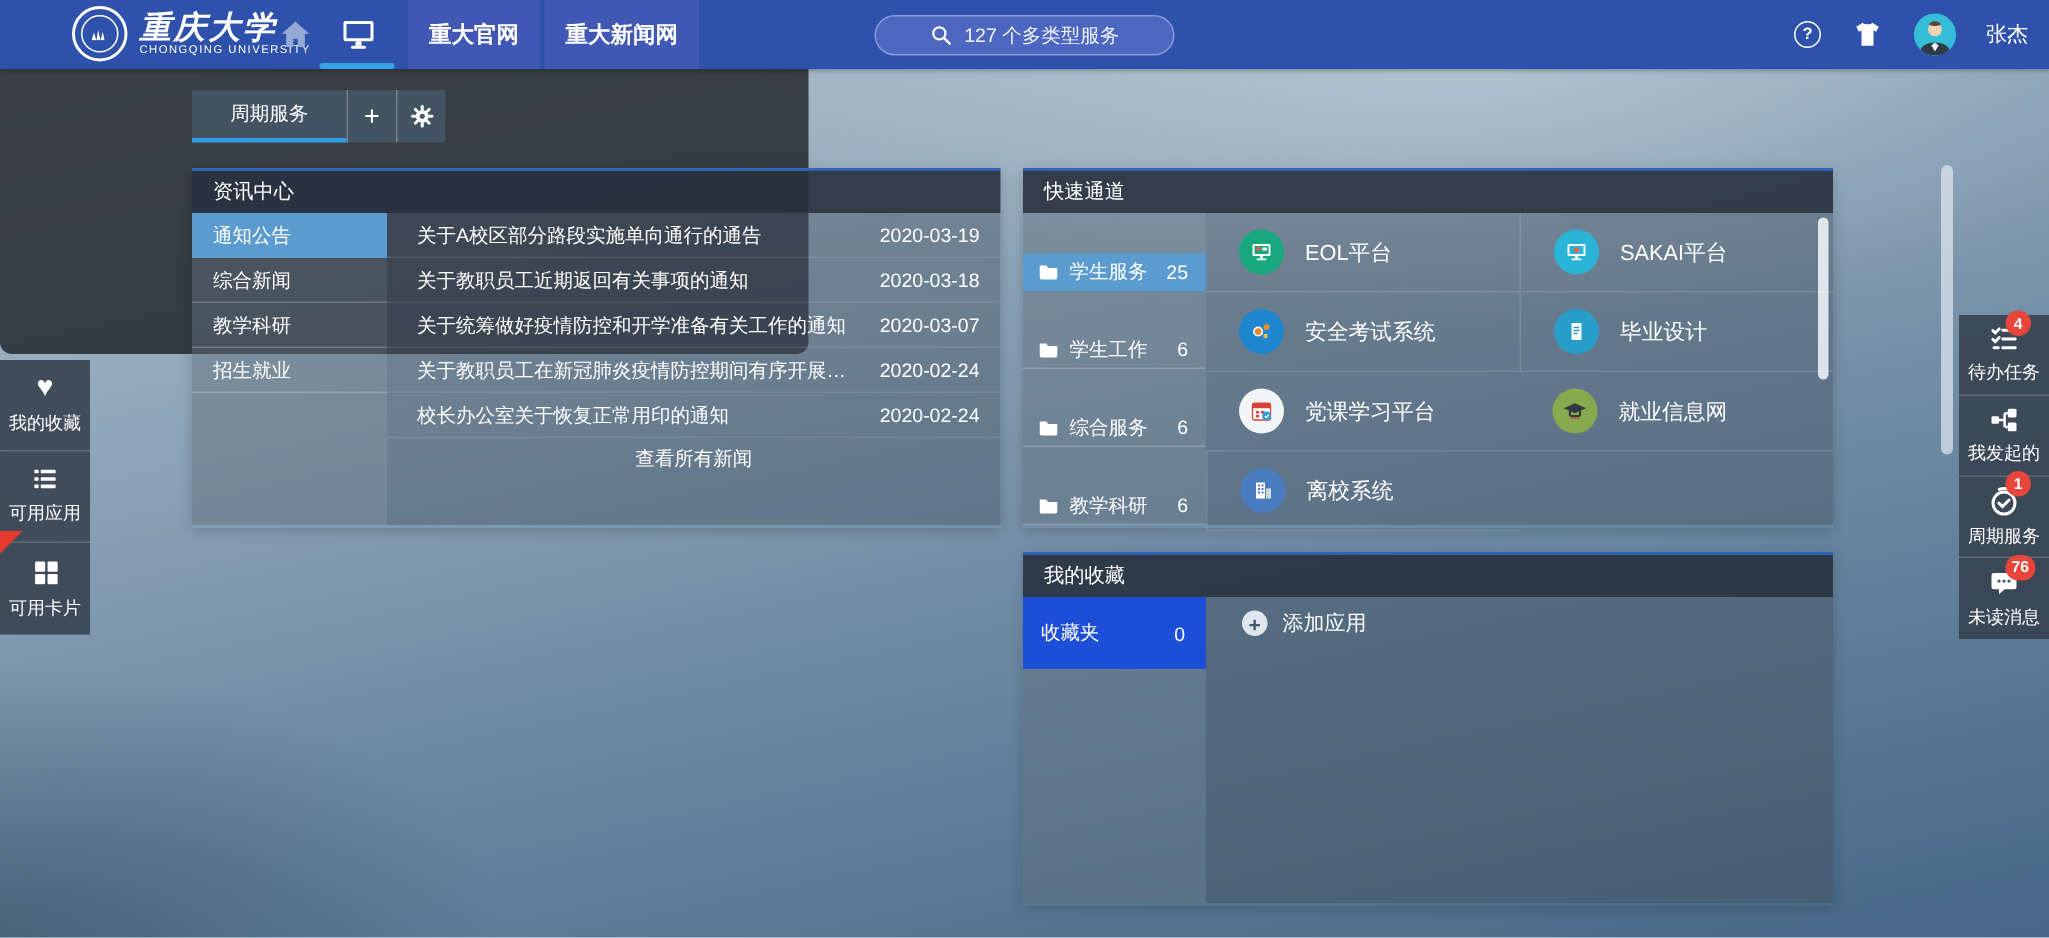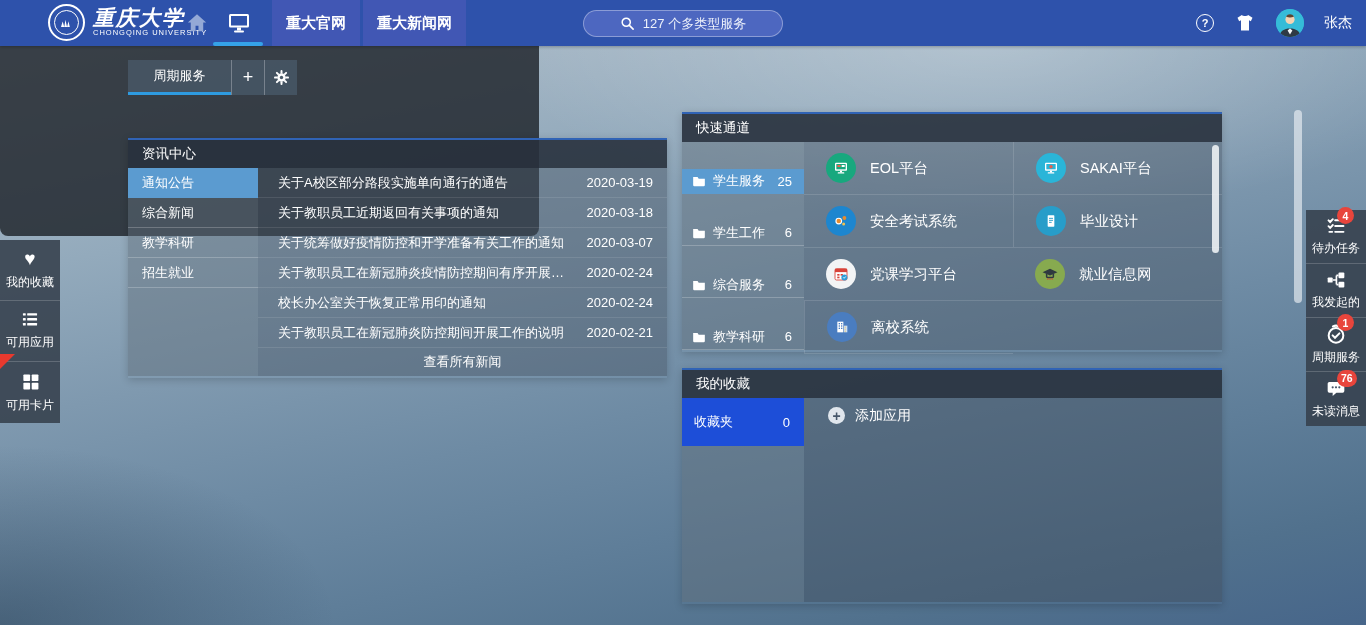--- a/index.html
+++ b/index.html
@@ -34,21 +34,21 @@
   .user-name { font-size:14px; cursor:pointer; }
 
   
   .tabbar { position:absolute; left:128px; top:60px; height:35px; display:flex; z-index:10; }
   .desk-tab { width:103px; height:35px; background:rgba(72,88,104,0.82); border-bottom:3px solid #2e9be0; display:flex; align-items:center; justify-content:center; font-size:13px; cursor:pointer; }
   .tool-btn { width:33px; height:35px; background:rgba(72,88,104,0.82); border-left:1px solid rgba(255,255,255,0.28); display:flex; align-items:center; justify-content:center; font-size:18px; cursor:pointer; }
 
   
   .panel { position:absolute; border-top:2px solid #3063b5; box-shadow:0 2px 8px rgba(0,0,0,0.18); }
   .panel-header { height:28px; background:rgba(40,49,61,0.9); display:flex; align-items:center; padding-left:14px; font-size:13.5px; }
-  .panel-news { left:128px; top:112px; width:539px; height:240px;margin-top:26px; }
+  .panel-news { left:128px; top:112px; width:539px; height:240px; }
   .panel-quick { left:682px; top:112px; width:540px; height:240px; }
   .panel-fav { left:682px; top:368px; width:540px; height:236px; }
   .panel-schedule { left:128px; top:368px; width:539px; height:236px; border-top:none; border-radius:8px; overflow:hidden; background:rgba(26,31,38,0.8); }
   .sched-header { height:28px; background:rgba(30,34,40,0.95); display:flex; align-items:center; padding-left:14px; font-size:13.5px; }
 
   .panel-body { display:flex; height:calc(100% - 30px); }
   .side-col { width:130px; background:rgba(96,110,124,0.48); display:flex; flex-direction:column; }
   .side-col.quick { width:122px; }
   .news-tab { height:30px; display:flex; align-items:center; padding-left:14px; font-size:13px; border-bottom:1px solid rgba(255,255,255,0.22); cursor:pointer; }
   .news-tab.active { background:#5b9bd0; border-bottom:none; }
@@ -201,24 +201,20 @@
         <span class="news-date">2020-03-07</span>
       </div>
       <div class="news-row">
         <span class="news-title">关于教职员工在新冠肺炎疫情防控期间有序开展工...</span>
         <span class="news-date">2020-02-24</span>
       </div>
       <div class="news-row">
         <span class="news-title">校长办公室关于恢复正常用印的通知</span>
         <span class="news-date">2020-02-24</span>
       </div>
-      <div class="news-row">
-        <span class="news-title">关于教职员工在新冠肺炎防控期间开展工作的说明</span>
-        <span class="news-date">2020-02-21</span>
-      </div>
       <div class="news-footer">查看所有新闻</div>
     </div>
   </div>
 </div>
 
 <div class="panel panel-quick">
   <div class="panel-header">快速通道</div>
   <div class="panel-body">
     <div class="side-col quick">
       <div class="cat-row active">

